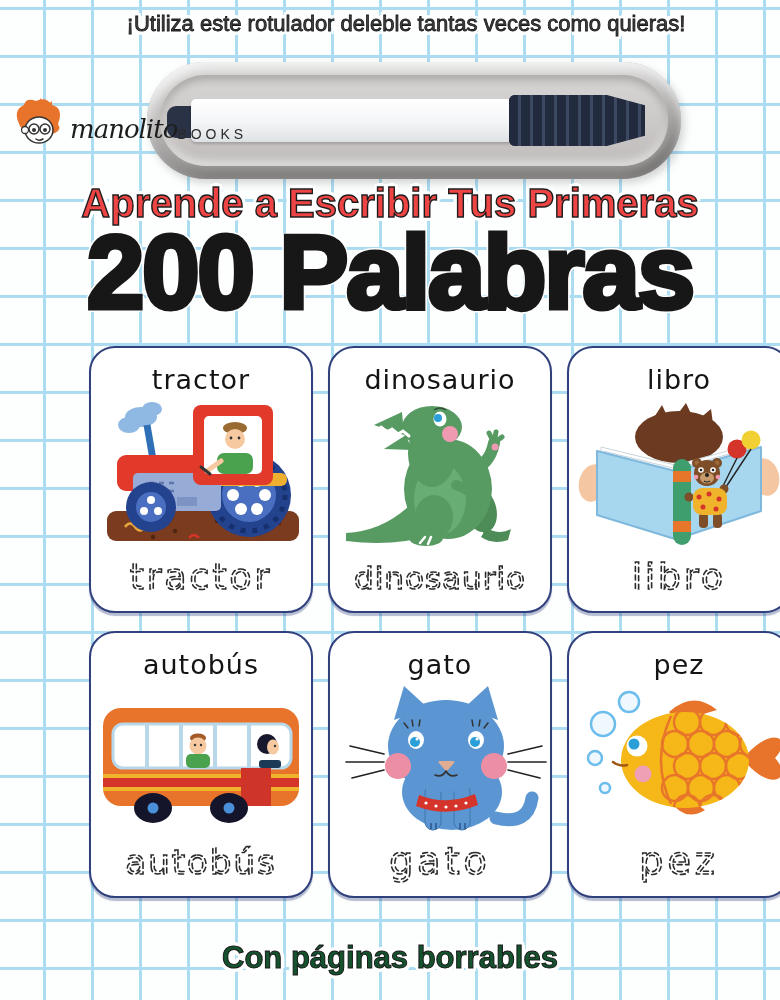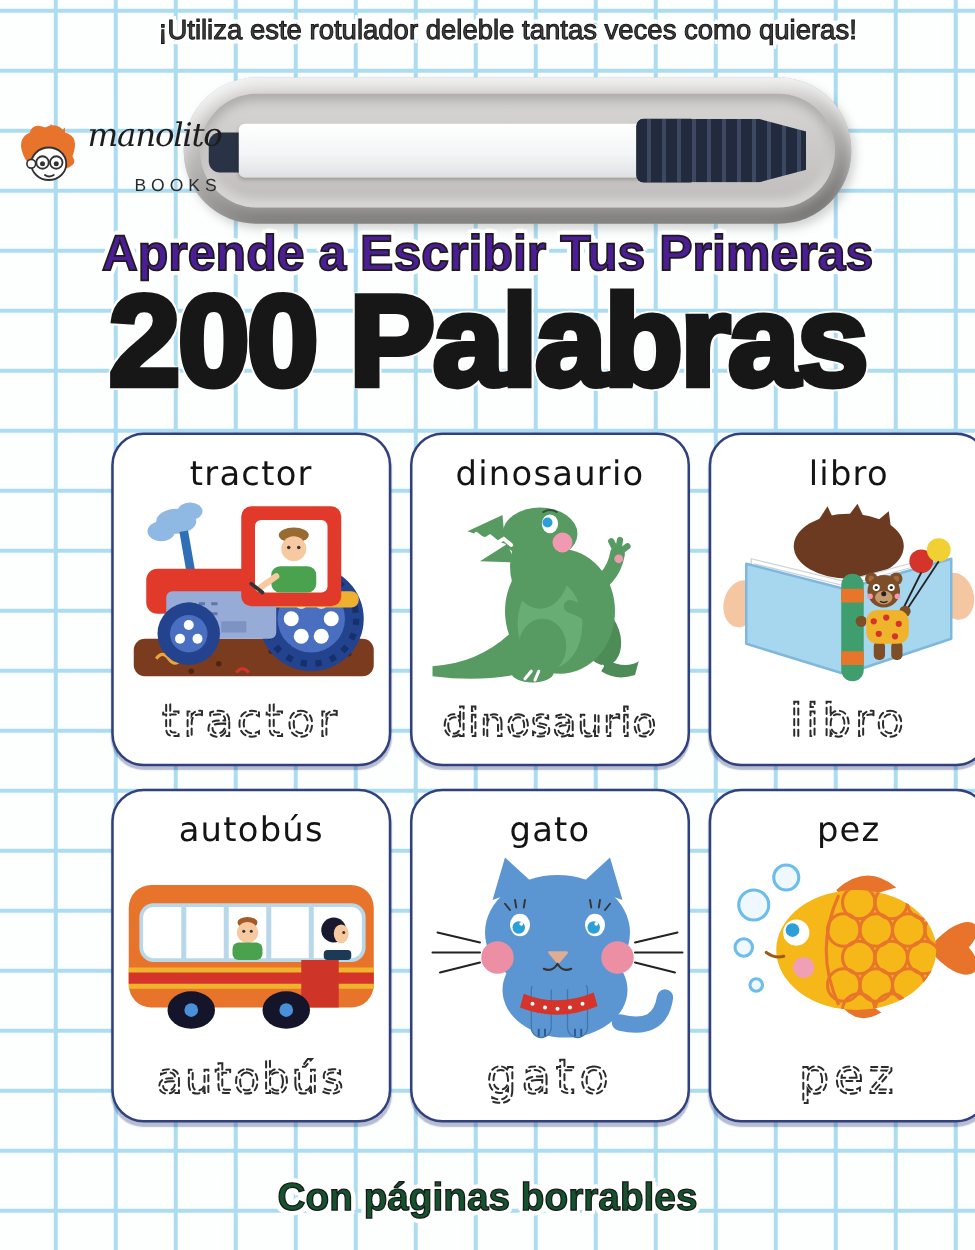--- a/index.html
+++ b/index.html
@@ -51,34 +51,34 @@
     background:repeating-linear-gradient(90deg,#222b3d 0 9px,#3d4963 9px 12px);
     border-radius:6px;
     clip-path:polygon(0 0,72% 0,100% 20%,100% 80%,72% 100%,0 100%);
   }
   .marker-cap-base{
     position:absolute;left:362px;top:33px;width:44px;height:51px;background:#1f2737;
     border-radius:6px 0 0 6px;
   }
   
   .logo{position:absolute;left:12px;top:96px;display:flex;align-items:center;gap:4px;}
-  .logo-text{display:flex;flex-direction:column;align-items:flex-end;}
+  .logo-text{display:flex;flex-direction:row;align-items:flex-end;}
   .logo-script{
     font-family:"DejaVu Serif",serif;font-style:italic;font-size:26px;color:#1d1d1d;
     letter-spacing:-1px;line-height:1;
   }
   .logo-books{
     font-family:"Liberation Sans",sans-serif;font-size:14px;color:#2a2a2a;
     letter-spacing:4px;margin-top:18px;
   }
   
   .title1{
     position:absolute;top:181px;left:0;width:100%;text-align:center;white-space:nowrap;
     font-family:"Liberation Sans",sans-serif;font-weight:bold;font-size:40px;
-    color:#4c1d95;-webkit-text-stroke:1.4px #1c1c1c;
+    color:#ef4444;-webkit-text-stroke:1.4px #1c1c1c;
   }
   .title2{
     position:absolute;top:216px;left:0;width:100%;text-align:center;white-space:nowrap;
     font-family:"Liberation Sans",sans-serif;font-weight:bold;font-size:103px;line-height:1.1;
     color:#171717;-webkit-text-stroke:5px #171717;letter-spacing:-2px;
   }
   
   .cards{
     position:absolute;left:46px;top:346px;
     display:grid;grid-template-columns:repeat(3,224px);grid-auto-rows:267px;

